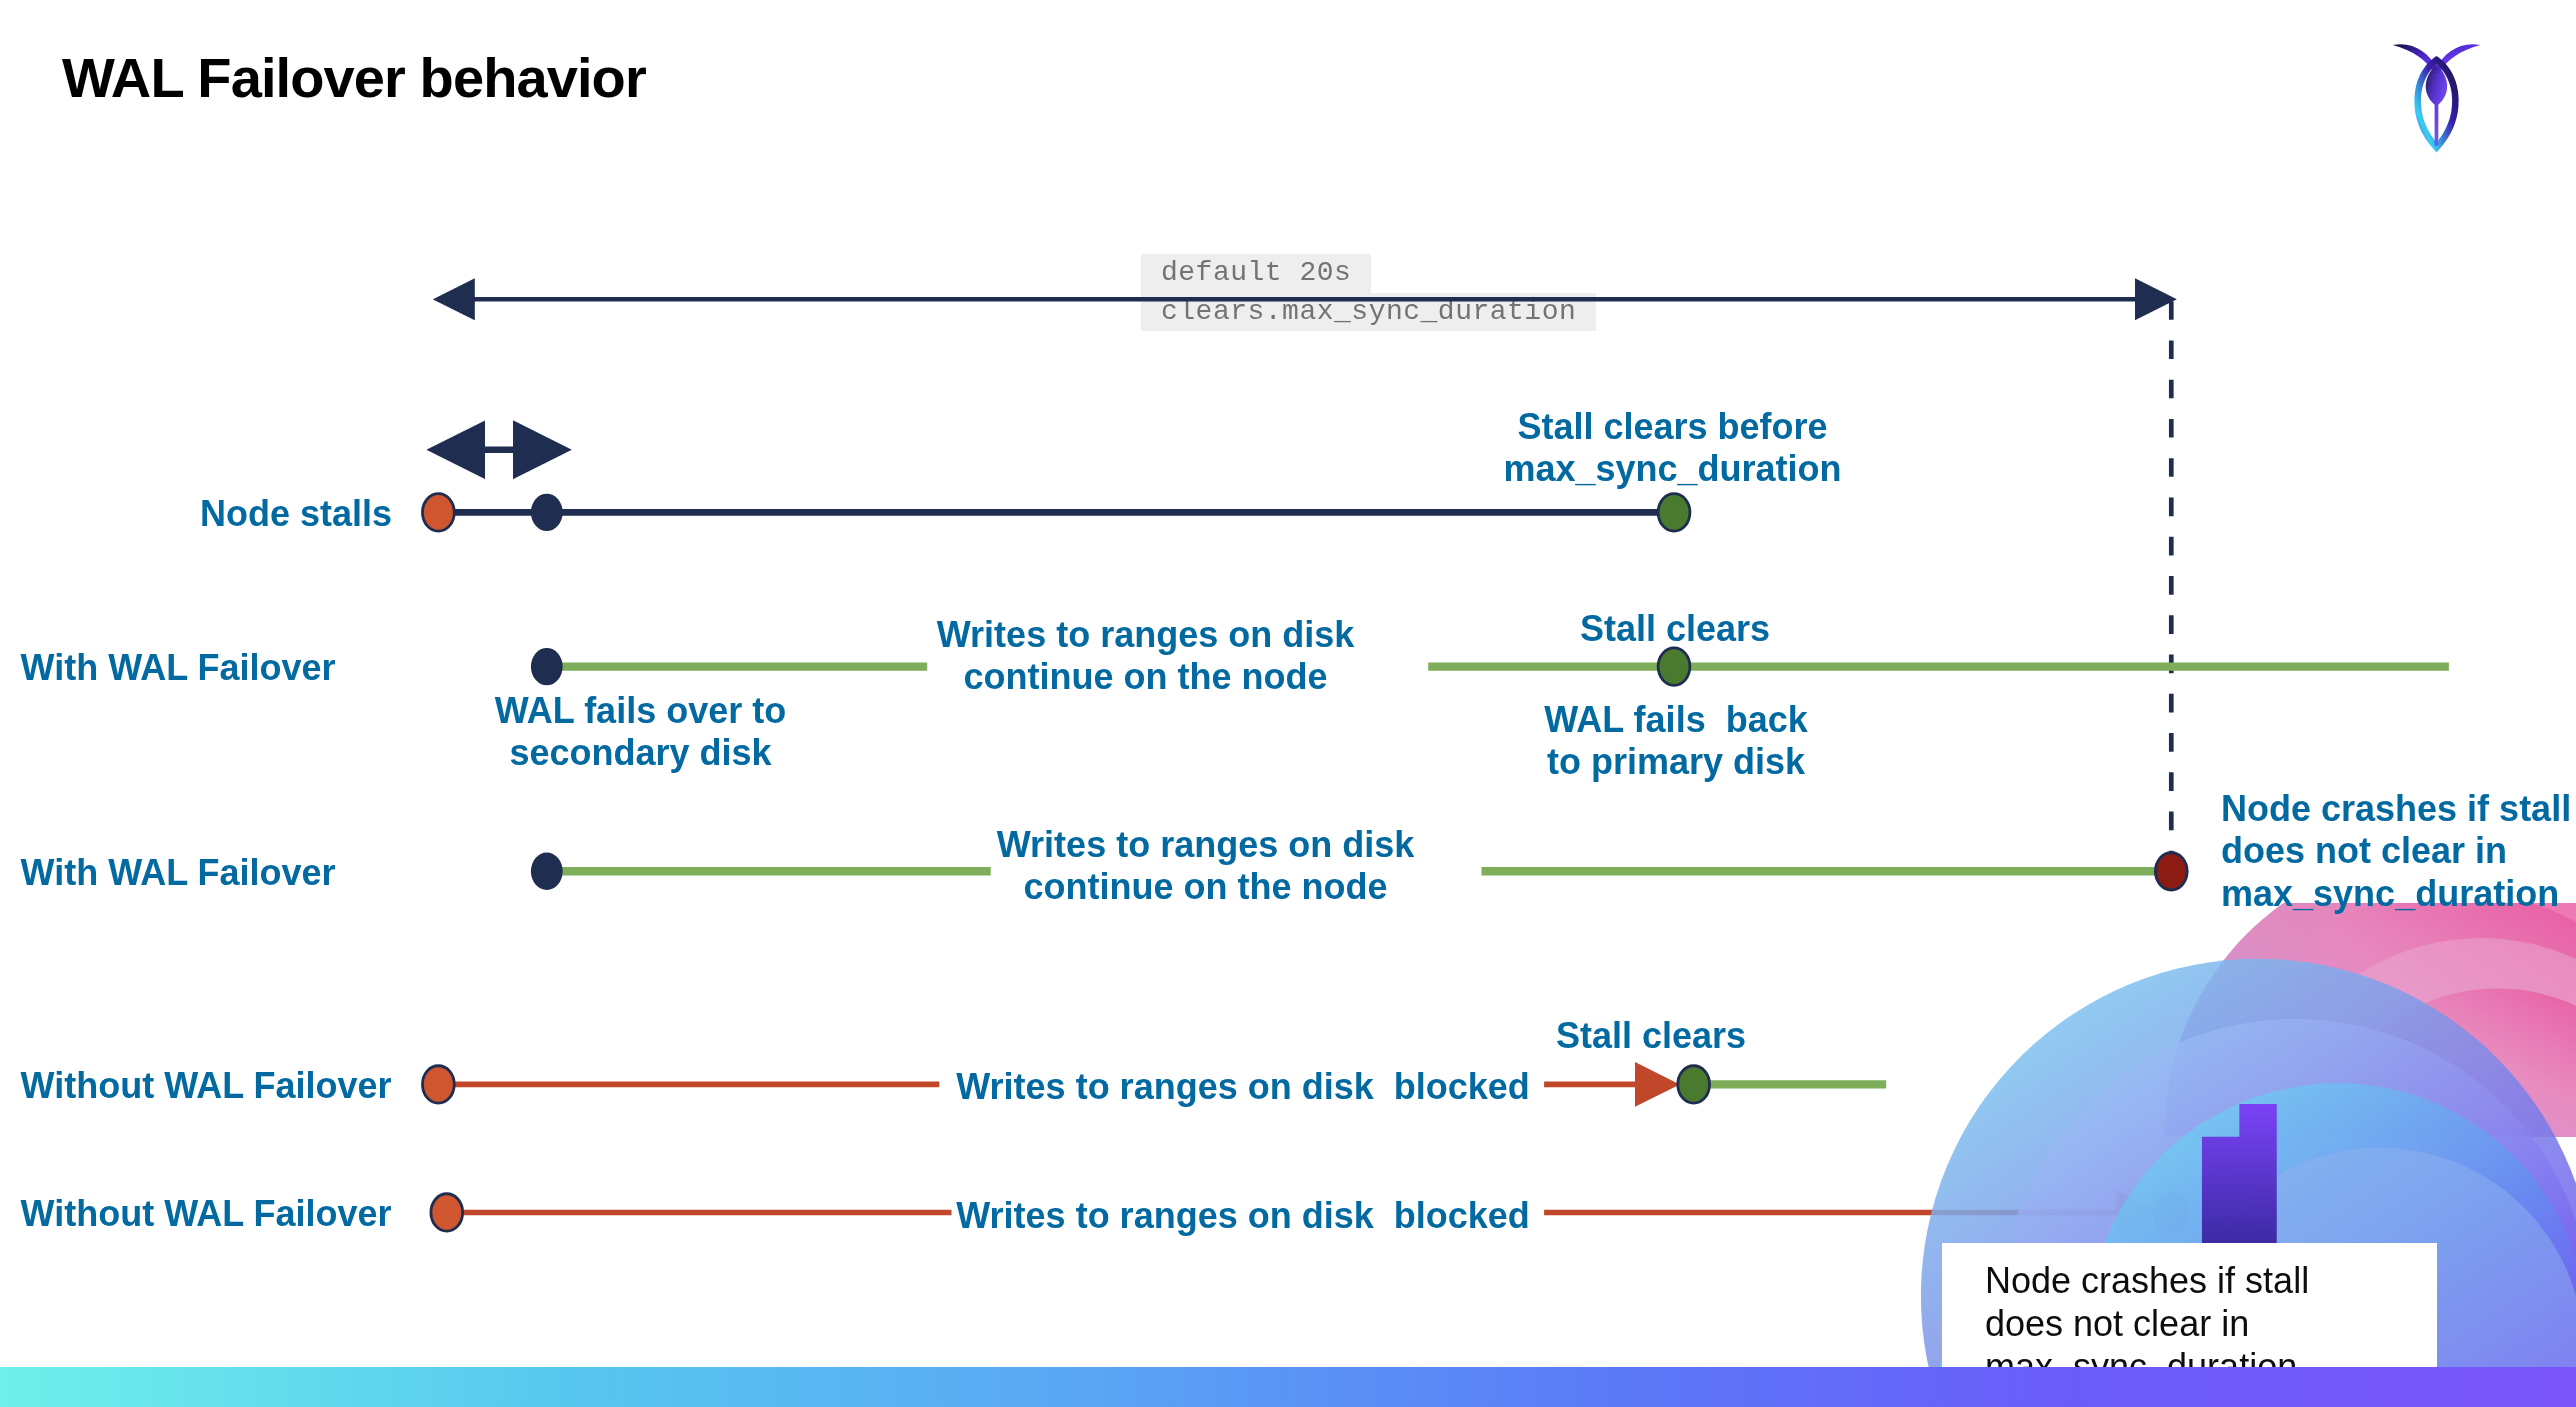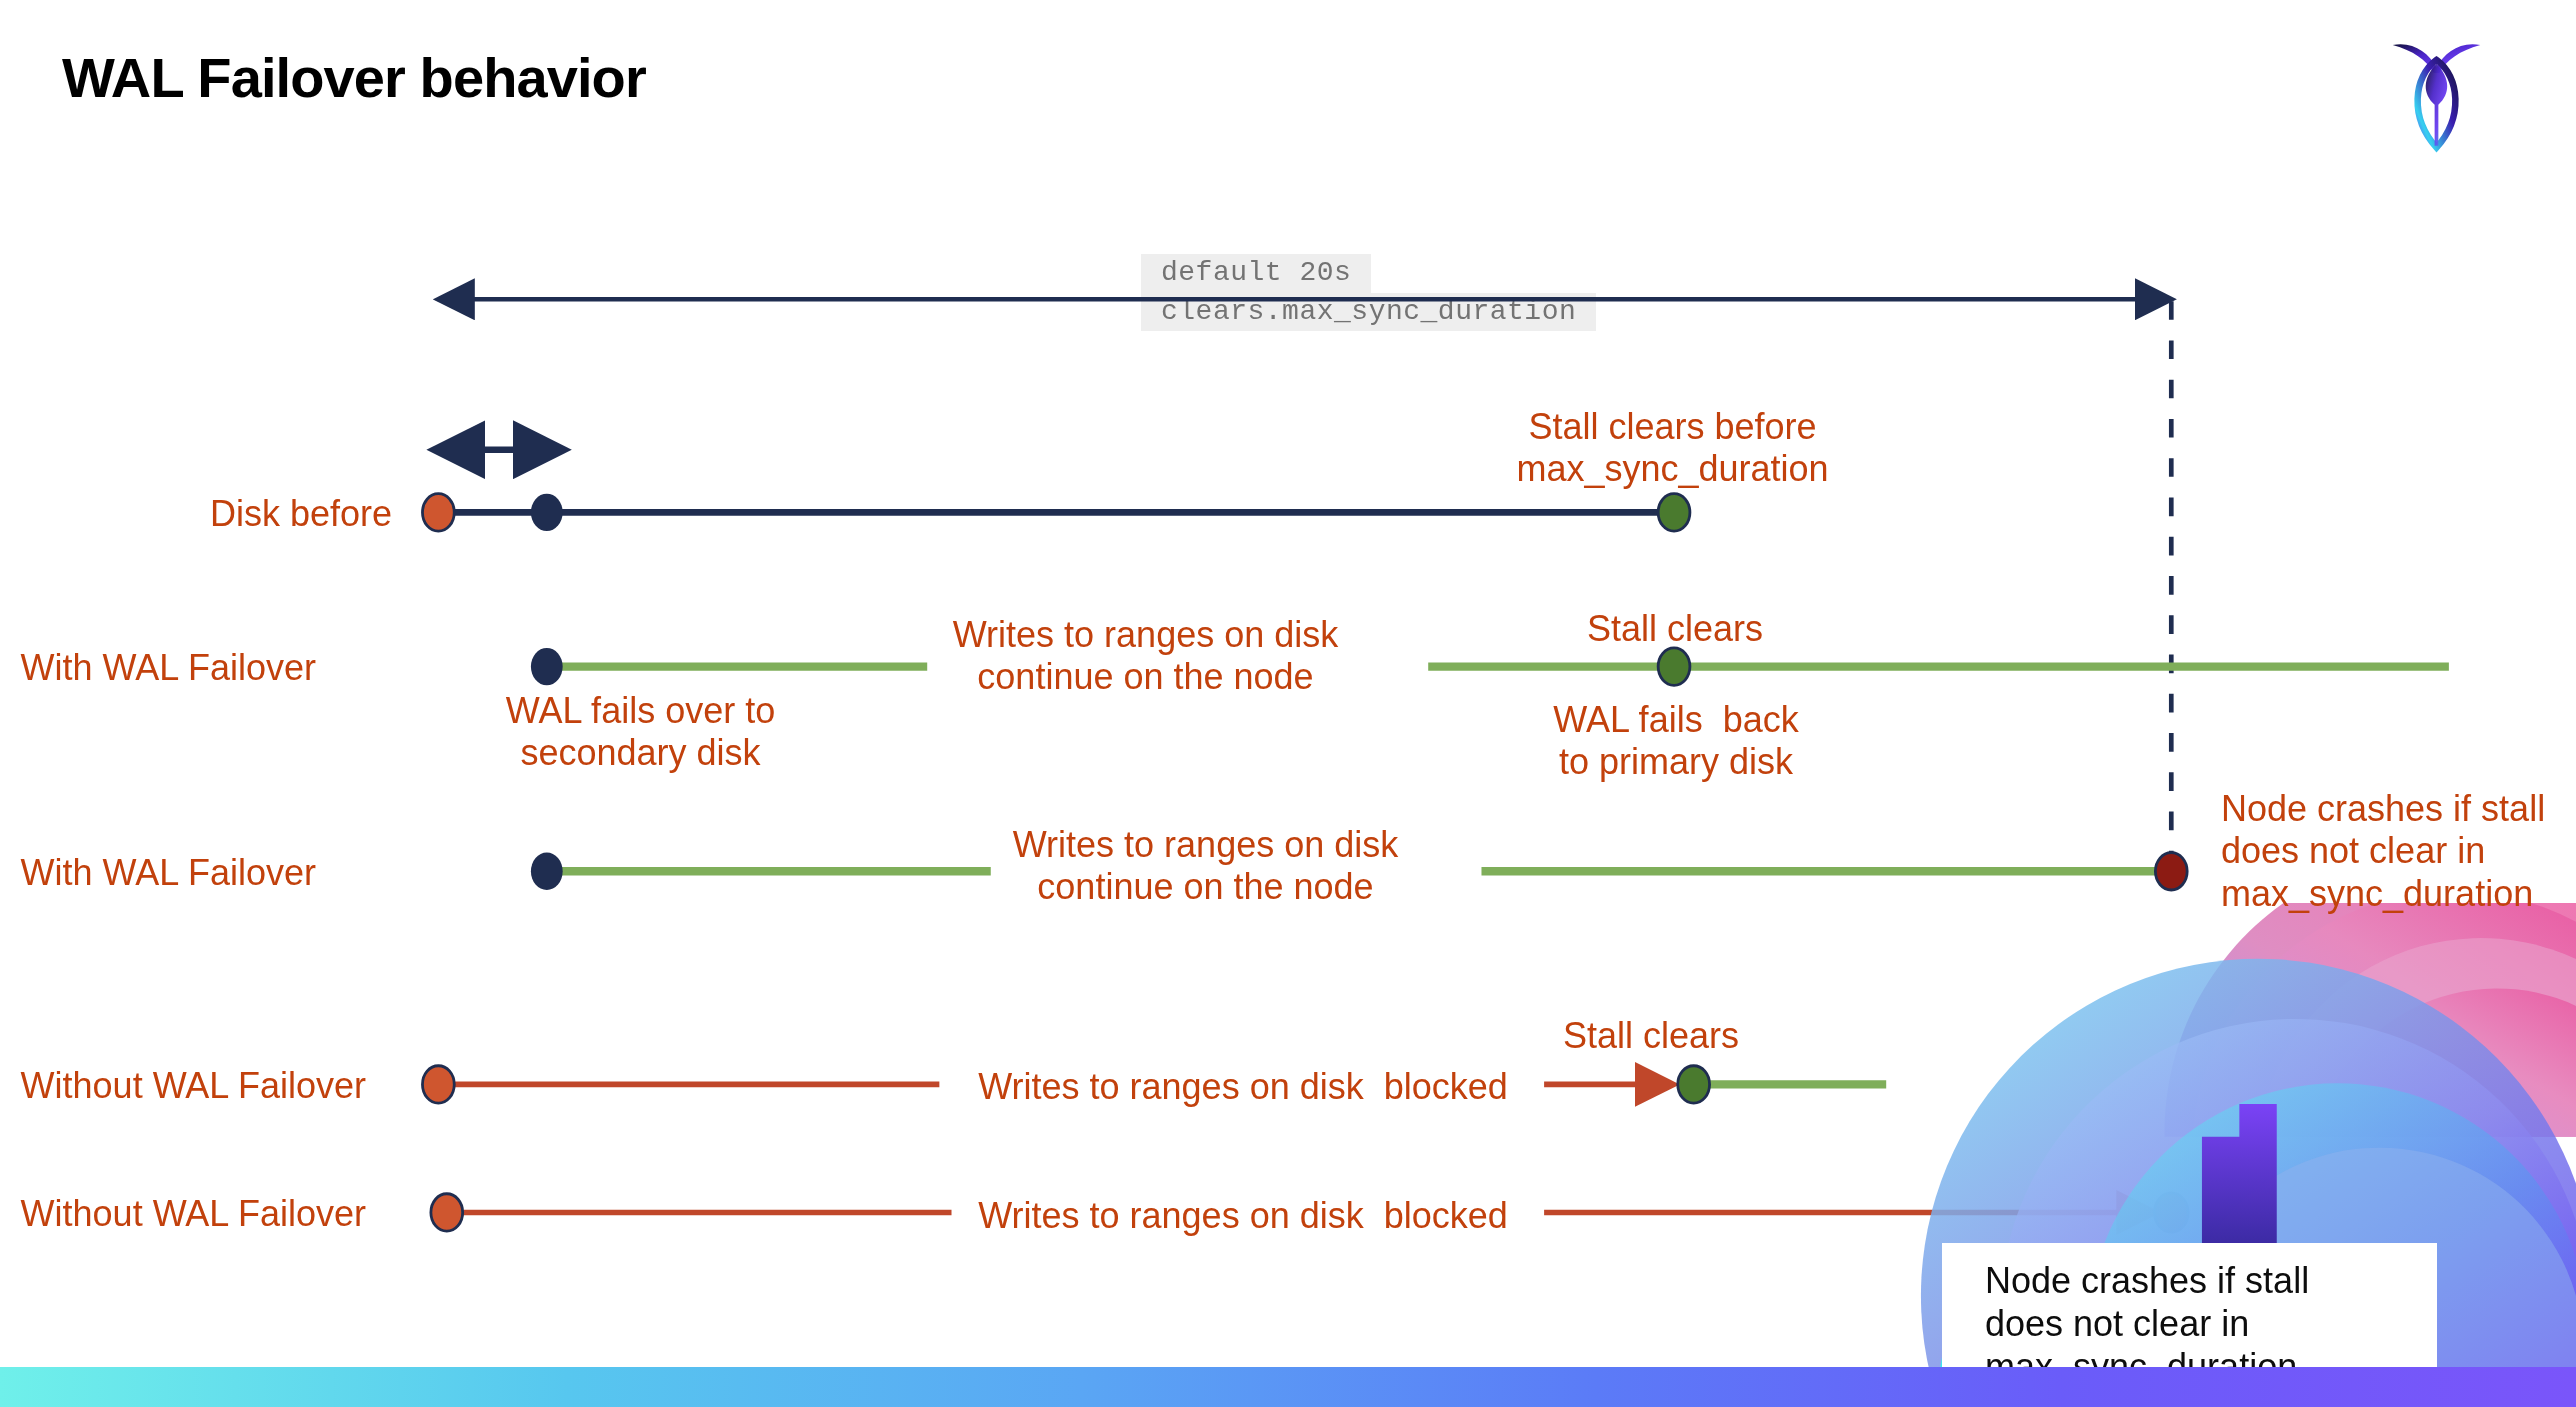--- a/index.html
+++ b/index.html
@@ -40,25 +40,26 @@
     white-space: pre;
     padding: 0 20px;
   }
 
   
   .canvas { position: absolute; left: 0; top: 0; width: 2576px; height: 1408px; }
 
   
   .lbl {
     position: absolute;
-    color: #c2410c;
+    color: #0369a1;
     font-family: "Liberation Sans", sans-serif;
     font-size: 36px;
     line-height: 1.18;
     white-space: pre;
+    font-weight: bold;
   }
   .lbl.c { text-align: center; }
   .lbl.l { text-align: left; }
   .lbl.r { text-align: right; }
 
   
   .bottombar {
     position: absolute;
     left: 0; bottom: 0;
     width: 2576px; height: 41px;
@@ -238,21 +239,21 @@
   </div>
 
   <div class="card">
     <div class="ctext">Node crashes if stall
 does not clear in
 max_sync_duration</div>
   </div>
 
   <div class="bottombar"></div>
 
-  <div class="lbl r" style="left:37px; top:493px; width:355px;">Disk before</div>
+  <div class="lbl r" style="left:37px; top:493px; width:355px;">Node stalls</div>
   <div class="lbl l" style="left:20.6px; top:647px; width:402px;">With WAL Failover</div>
   <div class="lbl l" style="left:20.6px; top:852px; width:402px;">With WAL Failover</div>
   <div class="lbl l" style="left:20.6px; top:1065px; width:430px;">Without WAL Failover</div>
   <div class="lbl l" style="left:20.6px; top:1193px; width:430px;">Without WAL Failover</div>
 
   <div class="lbl c" style="left:1467px; top:406px; width:411px;">Stall clears before
 max_sync_duration</div>
 
   <div class="lbl c" style="left:449px; top:690px; width:383px;">WAL fails over to
 secondary disk</div>

